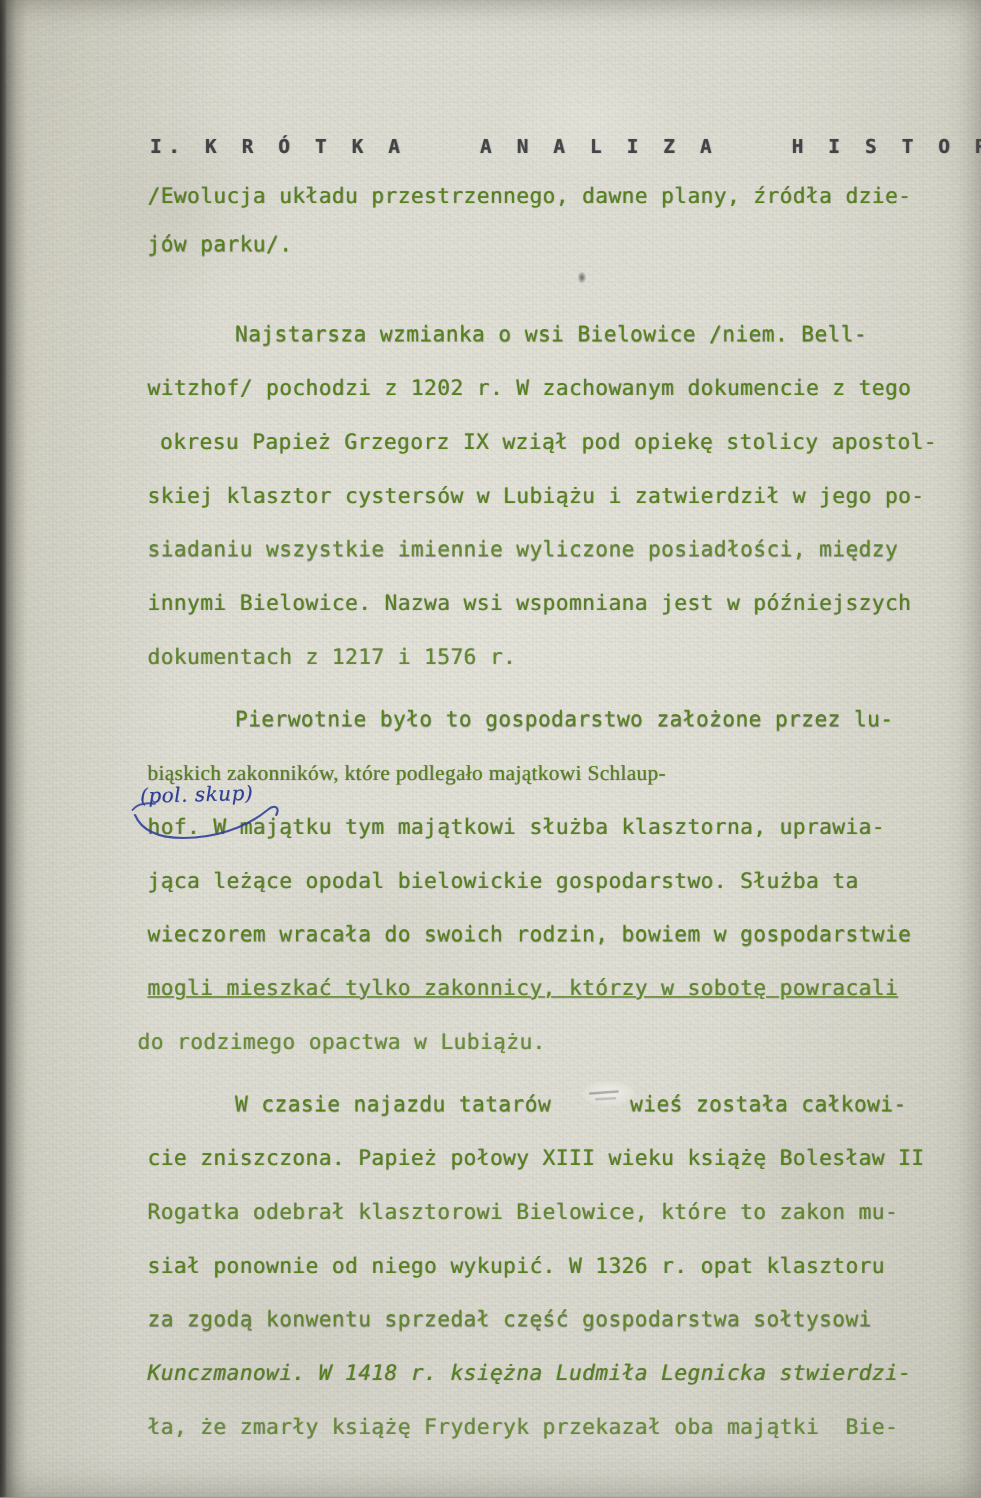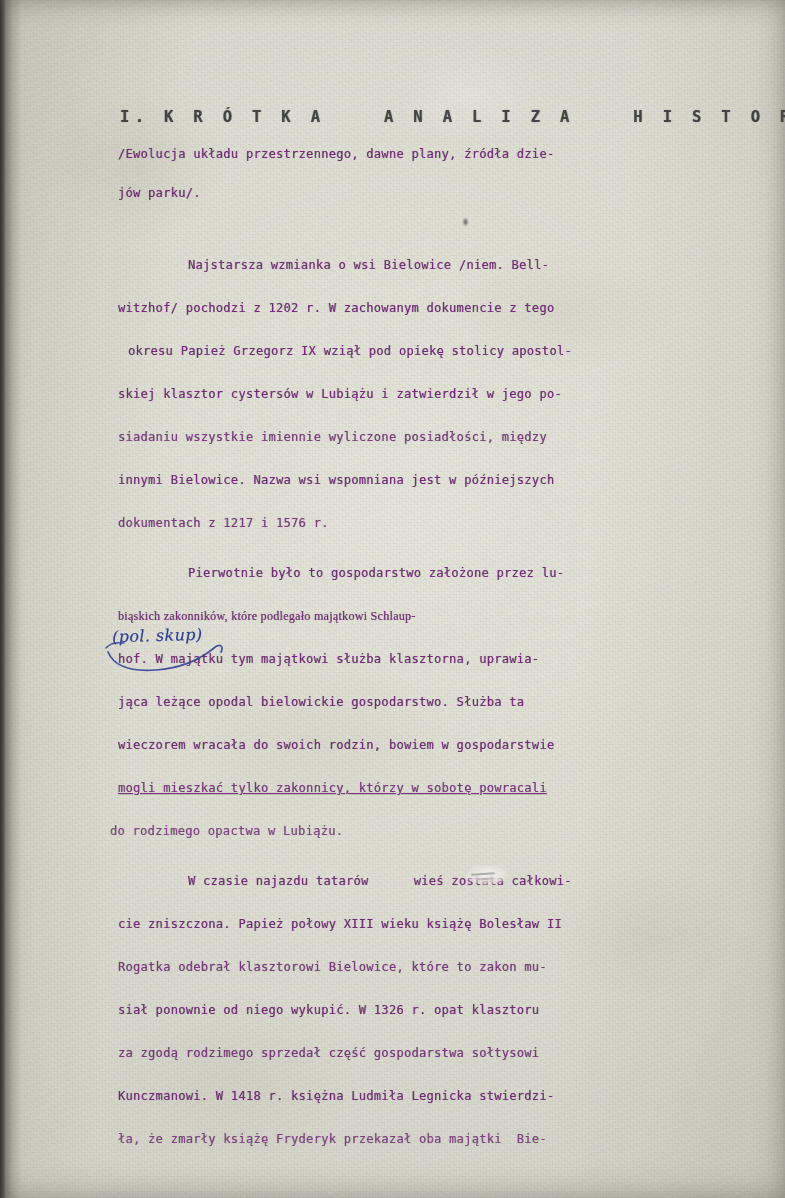--- a/index.html
+++ b/index.html
@@ -91,24 +91,24 @@
 
   
   .typed {
     position: absolute;
     left: 0; top: 0;
     width: 785px;
     color: #3b3d3f;
   }
   .line {
     position: absolute;
-    font-size: 12px;
+    font-size: 17px;
     letter-spacing: 0.30px;
     white-space: pre;
-    color: #701a75;
+    color: #4d7c0f;
     text-shadow:
       0.45px 0.35px 0.6px rgba(60,62,66,0.46),
       -0.35px 0.25px 0.7px rgba(80,82,86,0.30);
     opacity: 0.93;
   }
   .heading {
     font-size: 15.4px;
     letter-spacing: 5.4px;
     font-weight: 700;
     color: #37393c;
@@ -190,22 +190,22 @@
     <div class="line" style="left:118px; top:652px;">hof. W majątku tym majątkowi służba klasztorna, uprawia-</div>
     <div class="line" style="left:118px; top:695px;">jąca leżące opodal bielowickie gospodarstwo. Służba ta</div>
     <div class="line" style="left:118px; top:738px;">wieczorem wracała do swoich rodzin, bowiem w gospodarstwie</div>
     <div class="line fade-1" style="left:118px; top:781px;text-decoration:underline;">mogli mieszkać tylko zakonnicy, którzy w sobotę powracali</div>
     <div class="line fade-2" style="left:110px; top:824px;">do rodzimego opactwa w Lubiążu.</div>
 
     <div class="line indent" style="left:188px; top:874px;">W czasie najazdu tatarów      wieś została całkowi-</div>
     <div class="line" style="left:118px; top:917px;">cie zniszczona. Papież połowy XIII wieku książę Bolesław II</div>
     <div class="line fade-1" style="left:118px; top:960px;">Rogatka odebrał klasztorowi Bielowice, które to zakon mu-</div>
     <div class="line" style="left:118px; top:1003px;">siał ponownie od niego wykupić. W 1326 r. opat klasztoru</div>
-    <div class="line fade-1" style="left:118px; top:1046px;">za zgodą rodzimego sprzedał część gospodarstwa sołtysowi</div>
-    <div class="line" style="left:118px; top:1089px;">Kunczmanowi. W 1418 r. księżna Ludmiła Legnicka stwierdzi-</div>
+    <div class="line fade-1" style="left:118px; top:1046px;">za zgodą konwentu sprzedał część gospodarstwa sołtysowi</div>
+    <div class="line" style="left:118px; top:1089px;font-style:italic;">Kunczmanowi. W 1418 r. księżna Ludmiła Legnicka stwierdzi-</div>
     <div class="line fade-2" style="left:118px; top:1132px;">ła, że zmarły książę Fryderyk przekazał oba majątki  Bie-</div>
   </div>
 
   <div class="correction" style="left:466px; top:865px; width:42px; height:20px;"></div>
   <div class="correction-mark" style="left:471px; top:873px; width:24px; height:2px; transform:rotate(-4deg);"></div>
   <div class="correction-mark" style="left:476px; top:878px; width:17px; height:1.6px; transform:rotate(-3deg); opacity:0.65;"></div>
 
   <div class="speck" style="left:462px; top:217px; width:7px; height:10px;"></div>
 
   <div class="handwriting" style="left:112px; top:626px;">(pol. skup)</div>

